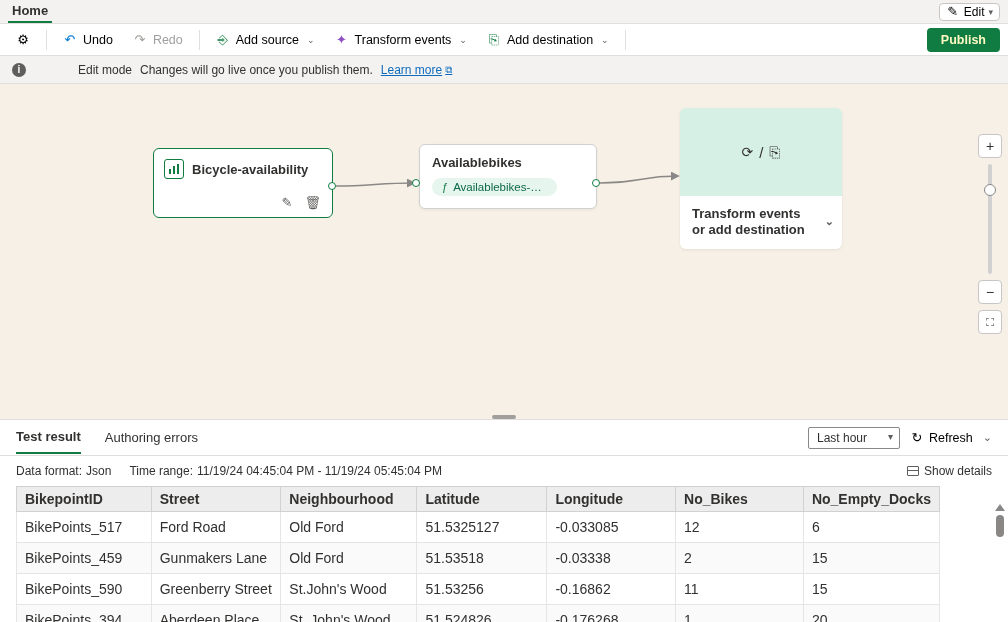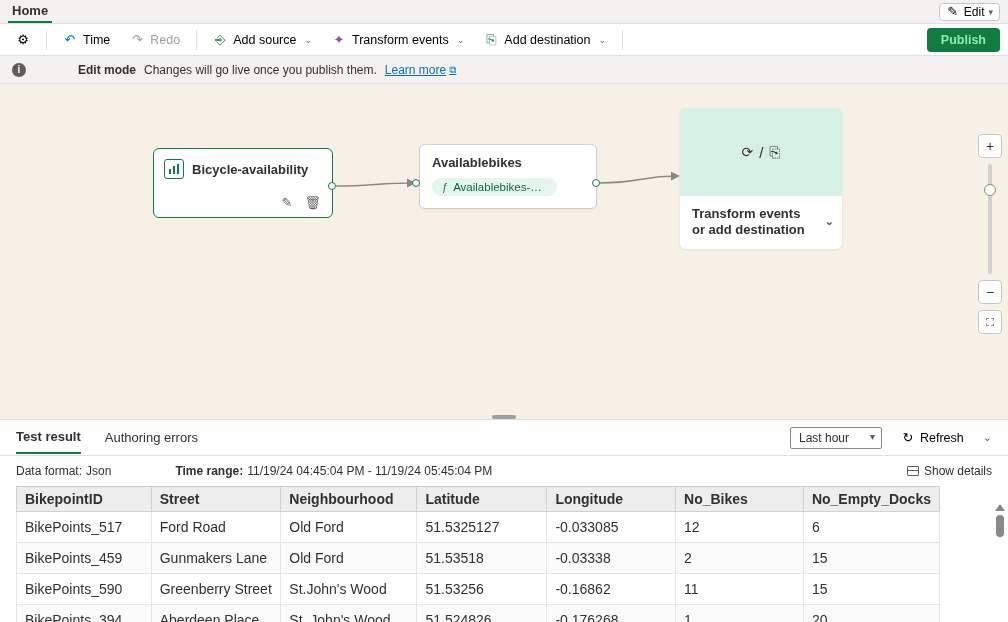--- a/index.html
+++ b/index.html
@@ -15,25 +15,25 @@
 .toolbar .sep { width: 1px; height: 20px; background: #e1dfdd; margin: 0 4px; }
 .tb-btn { display: flex; align-items: center; gap: 6px; background: transparent; border: none; padding: 4px 8px; font-size: 12.5px; cursor: pointer; border-radius: 2px; }
 .tb-btn.disabled { color: #a19f9d; cursor: default; }
 .tb-btn .chev { font-size: 9px; color: #605e5c; margin-left: 2px; }
 .icon-gear, .icon-undo, .icon-redo, .icon-add, .icon-transform, .icon-dest, .icon-pencil, .icon-refresh { width: 14px; height: 14px; display: inline-flex; align-items: center; justify-content: center; font-size: 13px; }
 .icon-undo { color: #0078d4; }
 .icon-redo { color: #a19f9d; }
 .icon-add { color: #107c41; }
 .icon-transform { color: #8e4ec6; }
 .icon-dest { color: #107c41; }
-.publish-btn { margin-left: auto; background: #107c41; color: #86efac; border: none; border-radius: 4px; padding: 5px 14px; font-size: 12.5px; font-weight: 600; cursor: pointer; }
+.publish-btn { margin-left: auto; background: #107c41; color: #fef9c3; border: none; border-radius: 4px; padding: 5px 14px; font-size: 12.5px; font-weight: 600; cursor: pointer; }
 
 .infobar { height: 28px; background: #f3f2f1; border-bottom: 1px solid #e1dfdd; display: flex; align-items: center; padding: 0 12px; gap: 8px; font-size: 12px; }
 .info-i { width: 14px; height: 14px; border-radius: 50%; background: #605e5c; color: #fff; display: flex; align-items: center; justify-content: center; font-size: 10px; font-weight: bold; }
-.infobar .mode { font-weight: 700; padding-left: 44px; }
+.infobar .mode { font-weight: 400; padding-left: 44px; }
 .infobar a { color: #0f6cbd; text-decoration: underline; display: inline-flex; align-items: center; gap: 3px; }
 .ext-icon { font-size: 10px; }
 
 .canvas { position: relative; height: 336px; background: #f7f0e6; border-bottom: 1px solid #e1dfdd; overflow: hidden; }
 .canvas-handle { position: absolute; bottom: 0; left: 50%; transform: translateX(-50%); width: 24px; height: 4px; background: #a19f9d; border-radius: 2px; }
 
 .source-node { position: absolute; left: 153px; top: 64px; width: 180px; height: 70px; background: #fff; border: 1.5px solid #107c41; border-radius: 6px; padding: 10px; }
 .source-node .row1 { display: flex; align-items: center; gap: 8px; font-size: 13px; font-weight: 600; }
 .source-ico { width: 20px; height: 20px; border: 1.5px solid #107c41; border-radius: 3px; display: flex; align-items: center; justify-content: center; color: #107c41; font-size: 10px; }
 .source-node .row2 { display: flex; justify-content: flex-end; gap: 8px; margin-top: 14px; }
@@ -62,30 +62,30 @@
 .zoom-ctrl { position: absolute; right: 6px; top: 50px; width: 24px; display: flex; flex-direction: column; align-items: center; gap: 0; }
 .zoom-btn { width: 24px; height: 24px; background: #fff; border: 1px solid #c8c6c4; border-radius: 4px; display: flex; align-items: center; justify-content: center; font-size: 14px; cursor: pointer; }
 .zoom-track { width: 4px; height: 110px; background: #d1d1d1; border-radius: 2px; margin: 6px 0; position: relative; }
 .zoom-thumb { position: absolute; top: 20px; left: -4px; width: 12px; height: 12px; background: #fff; border: 1px solid #8a8886; border-radius: 50%; }
 .fit-btn { width: 24px; height: 24px; background: #fff; border: 1px solid #c8c6c4; border-radius: 4px; margin-top: 6px; display: flex; align-items: center; justify-content: center; font-size: 11px; cursor: pointer; }
 
 .results { height: 202px; display: flex; flex-direction: column; }
 .res-tabs { height: 36px; border-bottom: 1px solid #e1dfdd; display: flex; align-items: center; padding: 0 16px; gap: 24px; }
 .res-tab { font-size: 13px; padding: 8px 0; cursor: pointer; }
 .res-tab.active { font-weight: 600; border-bottom: 2px solid #107c41; }
-.res-tabs-right { margin-left: auto; display: flex; align-items: center; gap: 19px; }
+.res-tabs-right { margin-left: auto; display: flex; align-items: center; gap: 10px; }
 .dd { border: 1px solid #8a8886; border-radius: 2px; padding: 3px 22px 3px 8px; font-size: 12px; position: relative; background: #fff; cursor: pointer; min-width: 92px; }
 .dd::after { content: "▾"; position: absolute; right: 6px; top: 3px; font-size: 10px; color: #605e5c; }
 .refresh-btn { display: flex; align-items: center; gap: 5px; font-size: 12.5px; background: none; border: none; cursor: pointer; }
 .chev-alone { font-size: 11px; color: #605e5c; cursor: pointer; }
 
 .meta-row { display: flex; align-items: center; padding: 8px 16px; font-size: 12px; gap: 4px; }
 .meta-row .lbl { color: #323130; }
-.meta-row .val { margin-right: 28px; }
-.meta-row .bold { font-weight: 700; margin-left: 32px; }
+.meta-row .val { margin-right: 14px; }
+.meta-row .bold { font-weight: 400; }
 .show-det { margin-left: auto; display: flex; align-items: center; gap: 5px; cursor: pointer; }
 .show-det .sq { width: 12px; height: 10px; border: 1px solid #605e5c; border-radius: 1px; position: relative; }
 .show-det .sq::after { content: ""; position: absolute; left: -1px; top: 3px; width: 12px; height: 0; border-top: 1px solid #605e5c; }
 
 .tbl-wrap { position: relative; flex: 1; overflow: hidden; padding: 0 16px; }
 .tbl-scroll { position: absolute; right: 2px; top: 18px; width: 12px; display: flex; flex-direction: column; align-items: center; gap: 4px; }
 .scr-btn { width: 0; height: 0; border-left: 5px solid transparent; border-right: 5px solid transparent; }
 .scr-up { border-bottom: 7px solid #8a8886; }
 .scr-thumb { width: 8px; height: 22px; background: #8a8886; border-radius: 4px; }
 
@@ -115,21 +115,21 @@
   </button>
 </div>
 
 <div class="toolbar">
   <button class="tb-btn">
     <span class="icon-gear">⚙</span>
   </button>
   <div class="sep"></div>
   <button class="tb-btn">
     <span class="icon-undo">↶</span>
-    <span>Time</span>
+    <span>Undo</span>
   </button>
   <button class="tb-btn disabled">
     <span class="icon-redo">↷</span>
     <span>Redo</span>
   </button>
   <div class="sep"></div>
   <button class="tb-btn">
     <span class="icon-add">⎆</span>
     <span>Add source</span>
     <span class="chev">⌄</span>

